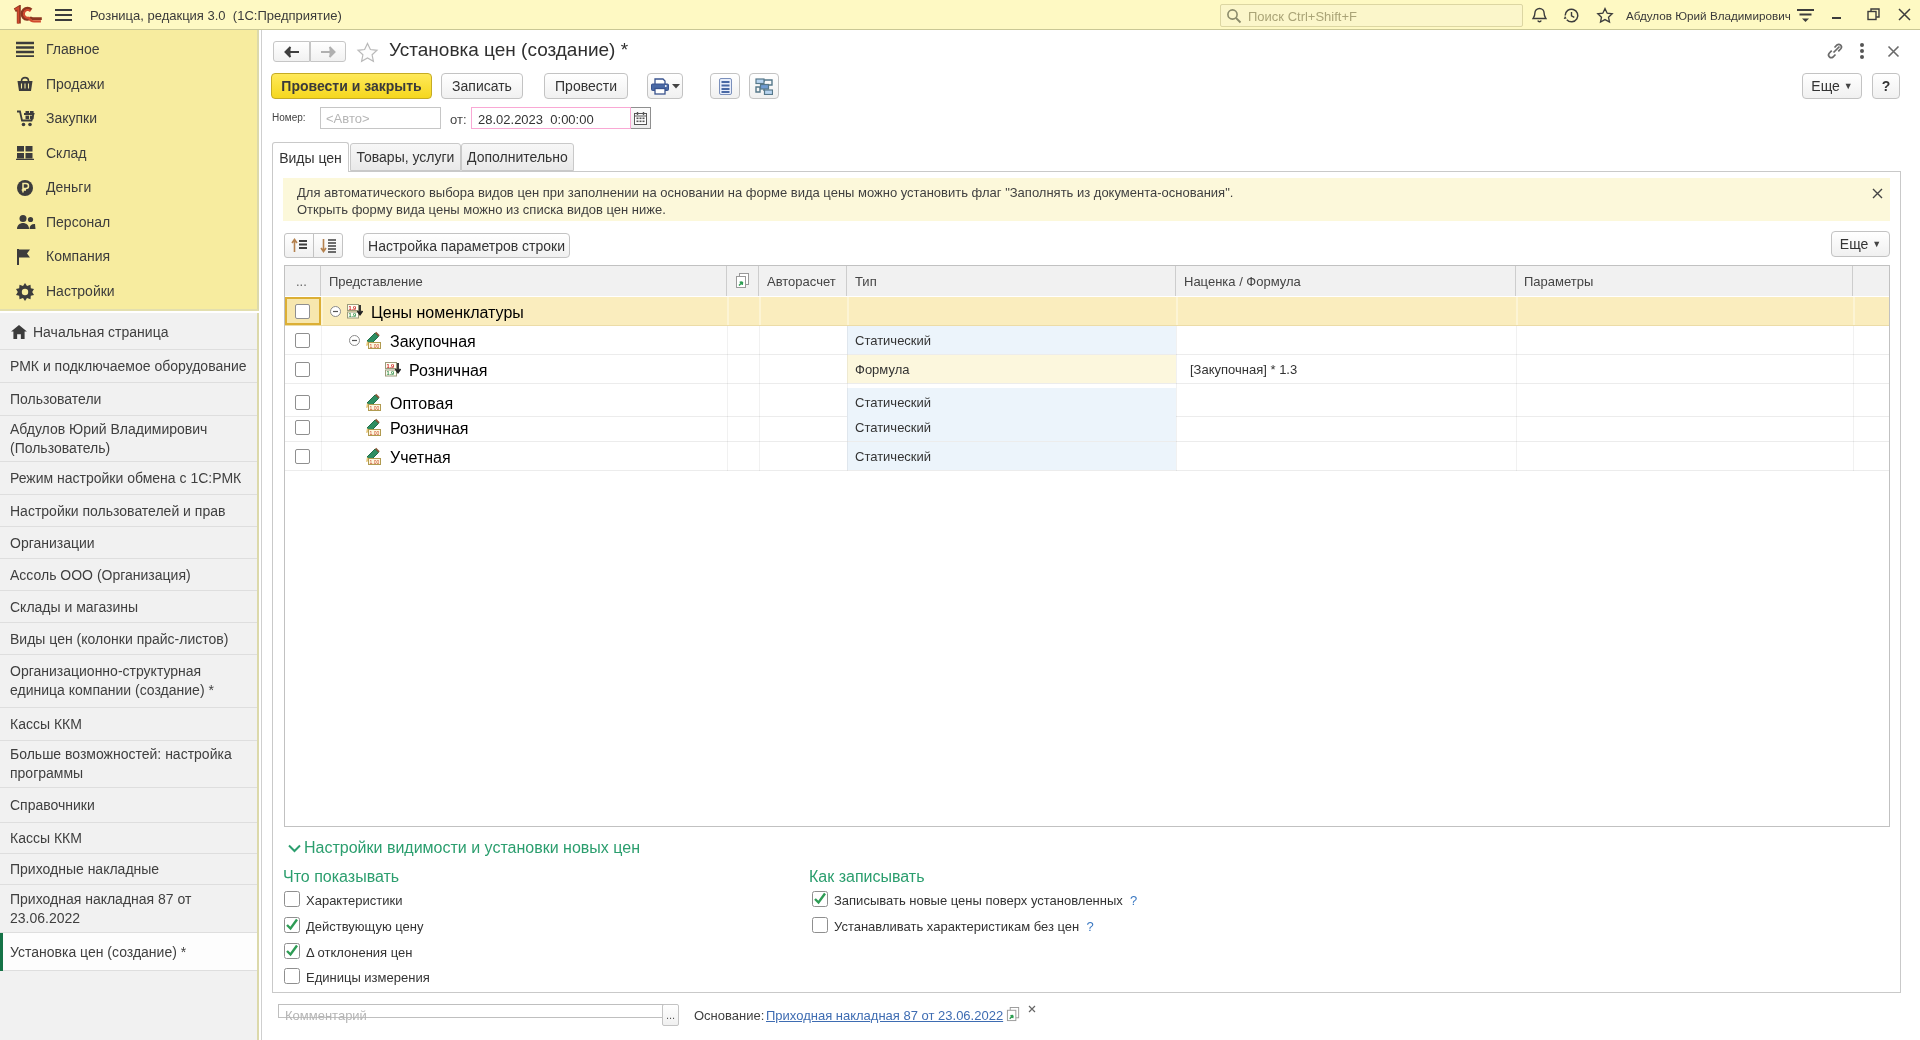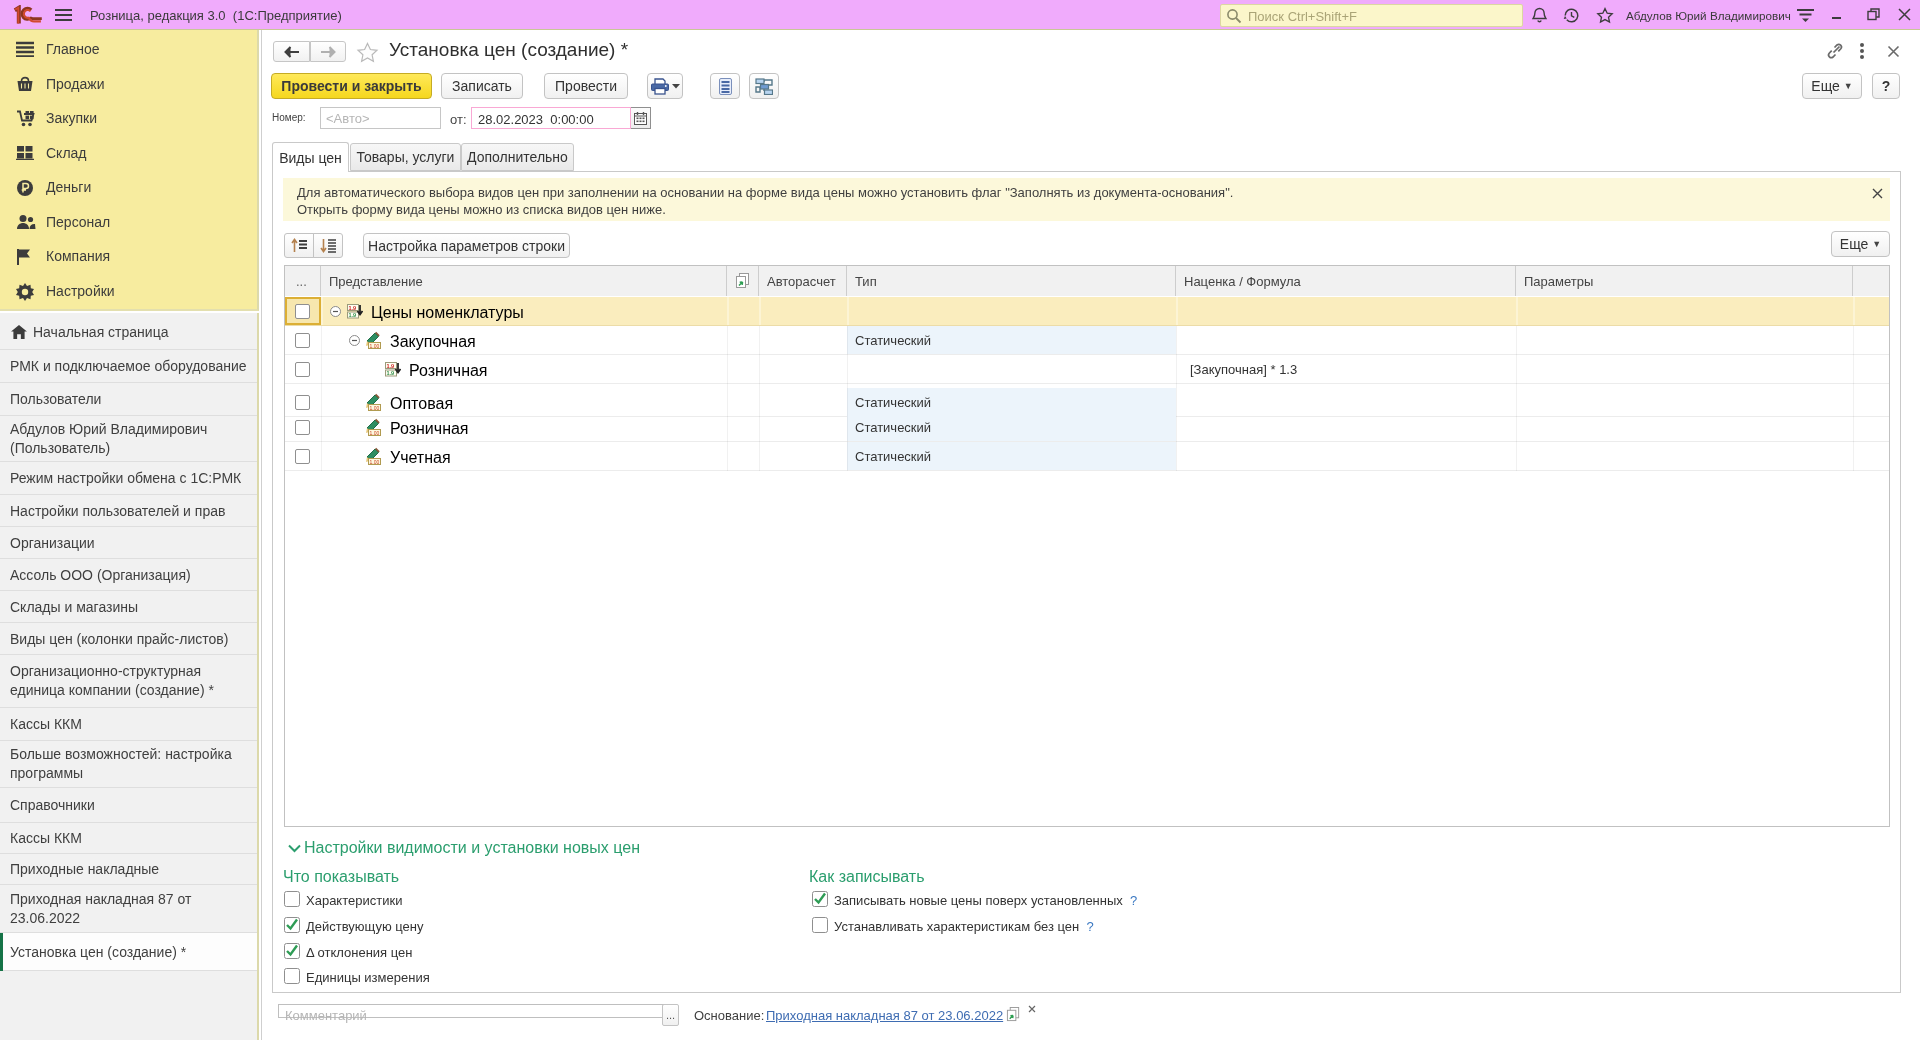--- a/index.html
+++ b/index.html
@@ -1,20 +1,20 @@
 <!DOCTYPE html>
 <html><head>
 <meta charset="utf-8">
 <style>
 * { margin:0; padding:0; box-sizing:border-box; }
 html,body { width:1920px; height:1040px; font-family:"Liberation Sans", sans-serif; background:#fff; overflow:hidden; }
 .abs { position:absolute; }
 .btn { position:absolute; background:linear-gradient(#ffffff,#f0f0f0); border:1px solid #c3c3c3; border-radius:4px; font-size:14px; color:#333; display:flex; align-items:center; justify-content:center; }
 
-#topbar { left:0; top:0; width:1920px; height:30px; background:#f0abfc; border-bottom:1px solid #c9c795; }
+#topbar { left:0; top:0; width:1920px; height:30px; background:#fef9c3; border-bottom:1px solid #c9c795; }
 
 #side-yellow { left:0; top:30px; width:259px; height:281px; background:#f7ec9f; border-right:2px solid #dcd9ab; border-bottom:2px solid #e3dfae; }
 #side-list { left:0; top:313px; width:259px; height:727px; background:#f1f1f1; border-right:2px solid #dcd9ab;}
 .smenu { position:absolute; left:0; width:257px; height:35px; color:#3c3c3c; font-size:14px; }
 .smenu .txt { position:absolute; left:46px; top:9px; }
 .smenu svg { position:absolute; left:16px; top:9px; }
 .sitem { position:absolute; left:0; width:257px; background:#f1f1f1; border-bottom:1px solid #dedede; color:#3f3f3f; font-size:14px; line-height:19px; }
 .sitem .in { position:absolute; left:10px; top:50%; transform:translateY(-50%); width:240px;}
 #sideline { left:261px; top:30px; width:1px; height:1010px; background:#cfcfcf; }
 
@@ -402,20 +402,23 @@
       <div class="grow" style="top:89px;">
         <div class="cb" style="left:10px;top:7px;"></div>
         <svg class="abs" style="left:99px;top:6px" width="17" height="17" viewBox="0 0 17 17">
             <rect x="1.5" y="1.5" width="11" height="6" fill="#fffef2" stroke="#9a9a7a"></rect>
             <text x="2.5" y="6.8" font-size="5.5" fill="#cc2222" font-weight="bold" font-family="Liberation Sans">1.9</text>
             <rect x="1.5" y="9" width="11" height="6" fill="#fffef2" stroke="#9a9a7a"></rect>
             <text x="2.5" y="14.2" font-size="5.5" fill="#2e8e4a" font-weight="bold" font-family="Liberation Sans">1.9</text>
             <path d="M14 2 V10 M11.5 8 L14 11.5 L16.5 8" stroke="#222" stroke-width="1.8" fill="none"></path>
           </svg>
         <div class="gtxt" style="left:124px;">Розничная</div>
+        <div class="cell" style="left:562px;width:329px;background:#fcf7dd;">
+            <div class="gtxt" style="left:8px;">Формула</div>
+          </div>
         <div class="cell" style="left:891px;width:340px;">
             <div class="gtxt" style="left:14px;">[Закупочная] * 1.3</div>
           </div>
       </div>
       <div class="grow" style="top:122px;text-align:right;">
         <div class="cb" style="left:10px;top:7px;"></div>
         <svg class="abs" style="left:79px;top:5px" width="17" height="18" viewBox="0 0 17 18">
             <path d="M3 10 L11 2 L14.5 5.5 L6.5 13.5z" fill="#2e8e62" stroke="#1e6e48"></path>
             <path d="M11 2 l1.2-1.2 3.5 3.5 -1.2 1.2z" fill="#8a5a3a"></path>
             <path d="M3 10 L6.5 13.5 L2 15z" fill="#e8c87a"></path>

